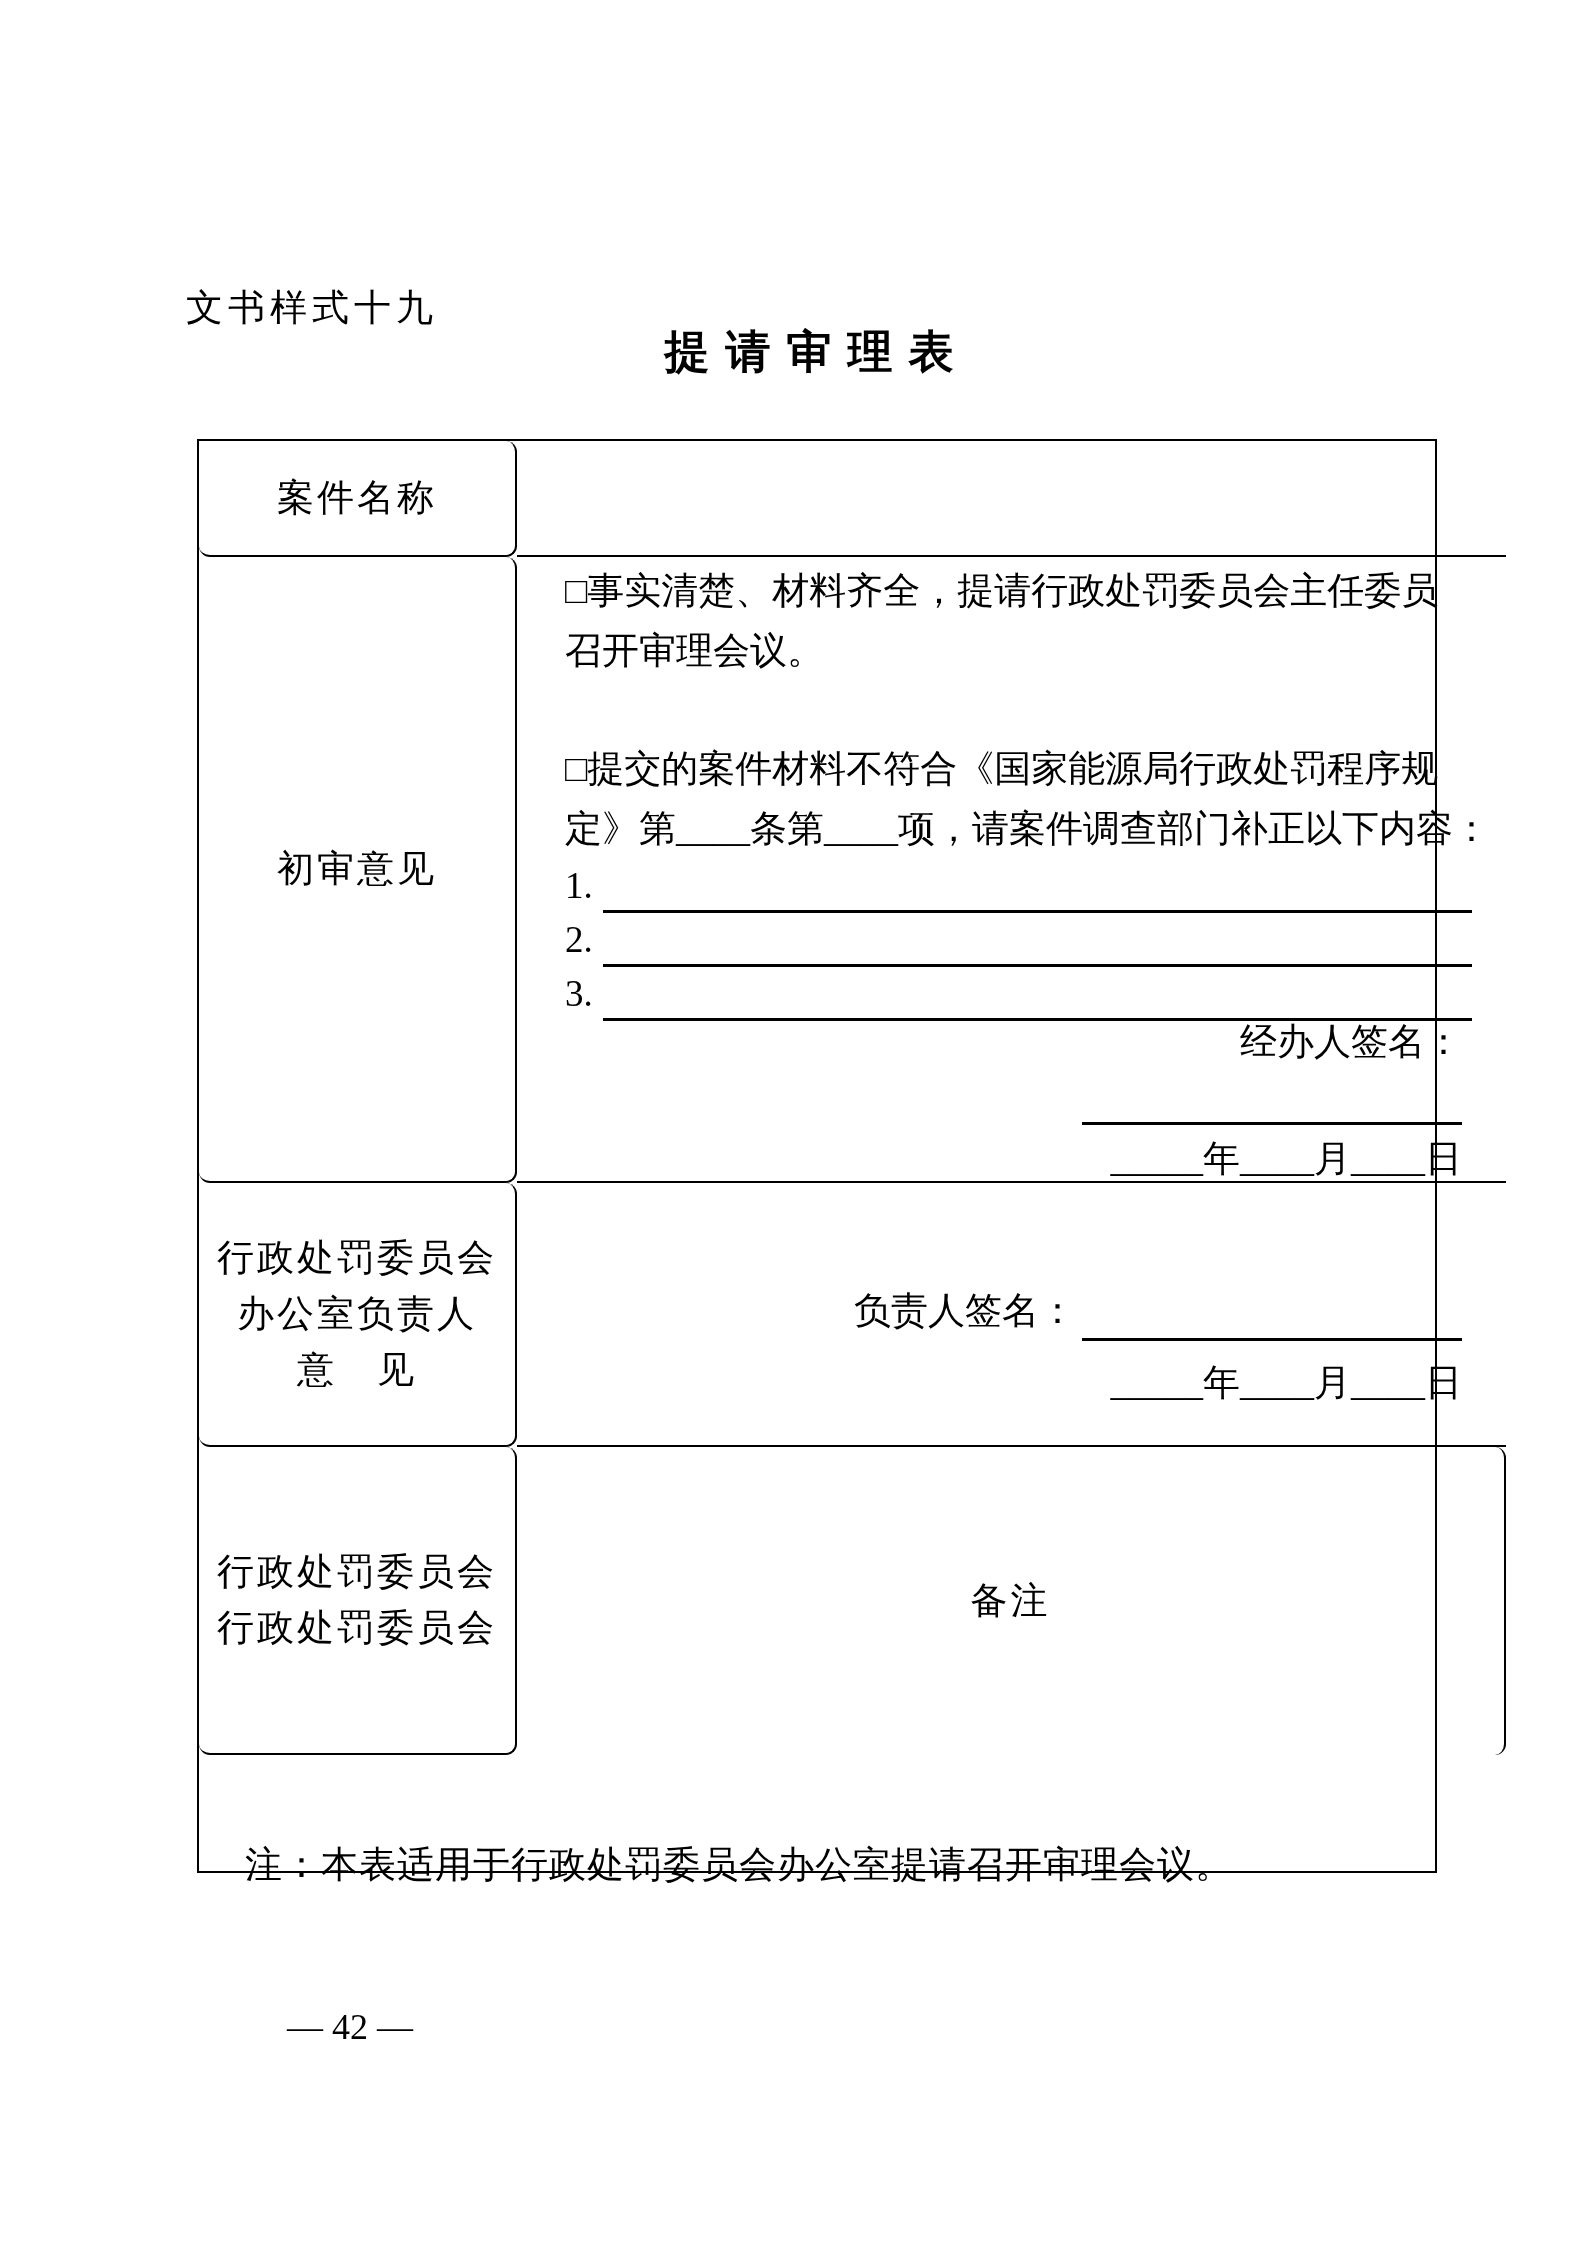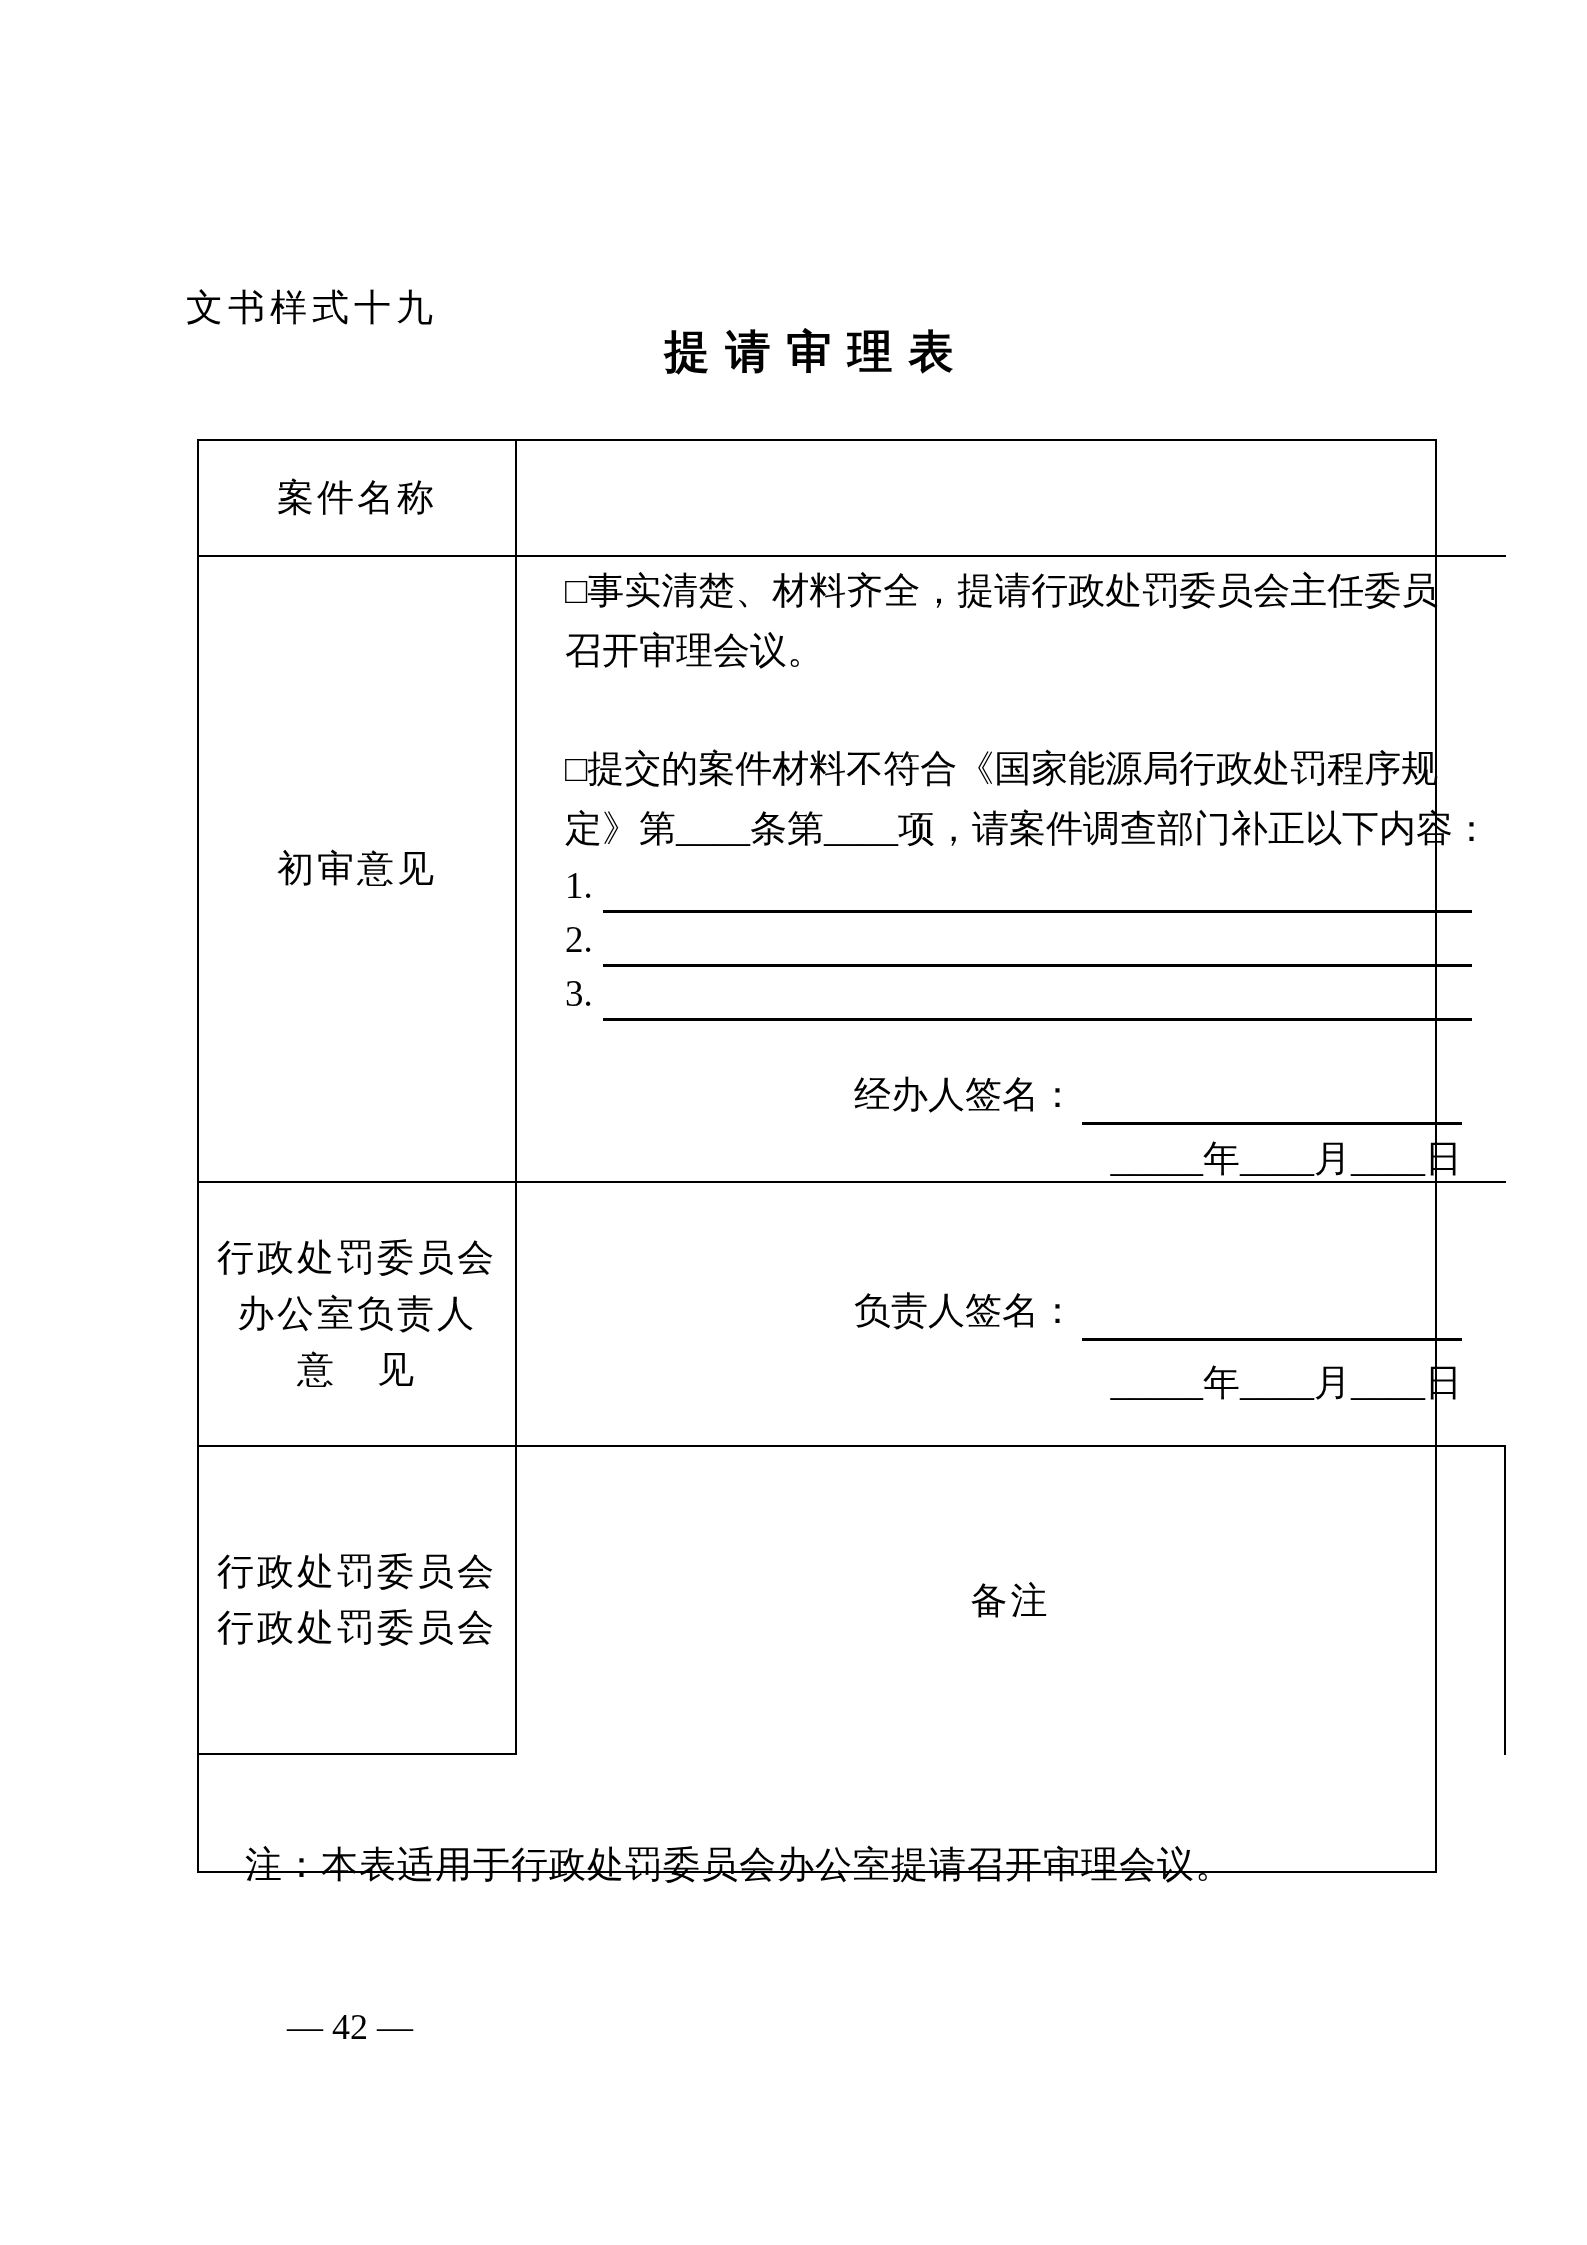--- a/index.html
+++ b/index.html
@@ -57,20 +57,21 @@
   .cell.last-col { border-right: none; padding-left: 48px; }
   .cell.last-row { border-bottom: none; }
   .label-cell {
     display: flex;
     flex-direction: column;
     align-items: center;
     justify-content: center;
     text-align: left;
     letter-spacing: 3px;
     line-height: 56px;
+    border-radius: 11px;
   }
   .content-cell {
     position: relative;
     padding: 0 16px 0 14px;
   }
   .tline {
     line-height: 60px;
     white-space: nowrap;
   }
   .para1 { margin-top: 4px; }
@@ -110,21 +111,21 @@
     height: 50px;
     margin-left: 6px;
   }
   .sig-line.narrow { width: 365px; }
   .date-row {
     text-align: right;
     margin-right: 28px;
     line-height: 60px;
     white-space: nowrap;
   }
-  .r2-sig { margin-top: 44px; }
+  .r2-sig { margin-top: 44px; flex-direction: column; }
   .r2-date { margin-top: 4px; }
   .r3-pad { padding-top: 98px; }
   .r3-date, .r4-date { margin-top: 12px; }
   .r4-pad { padding-top: 106px; }
   .footnote {
     position: absolute;
     left: 245px;
     top: 1840px;
     font-size: 37px;
     letter-spacing: 1px;

